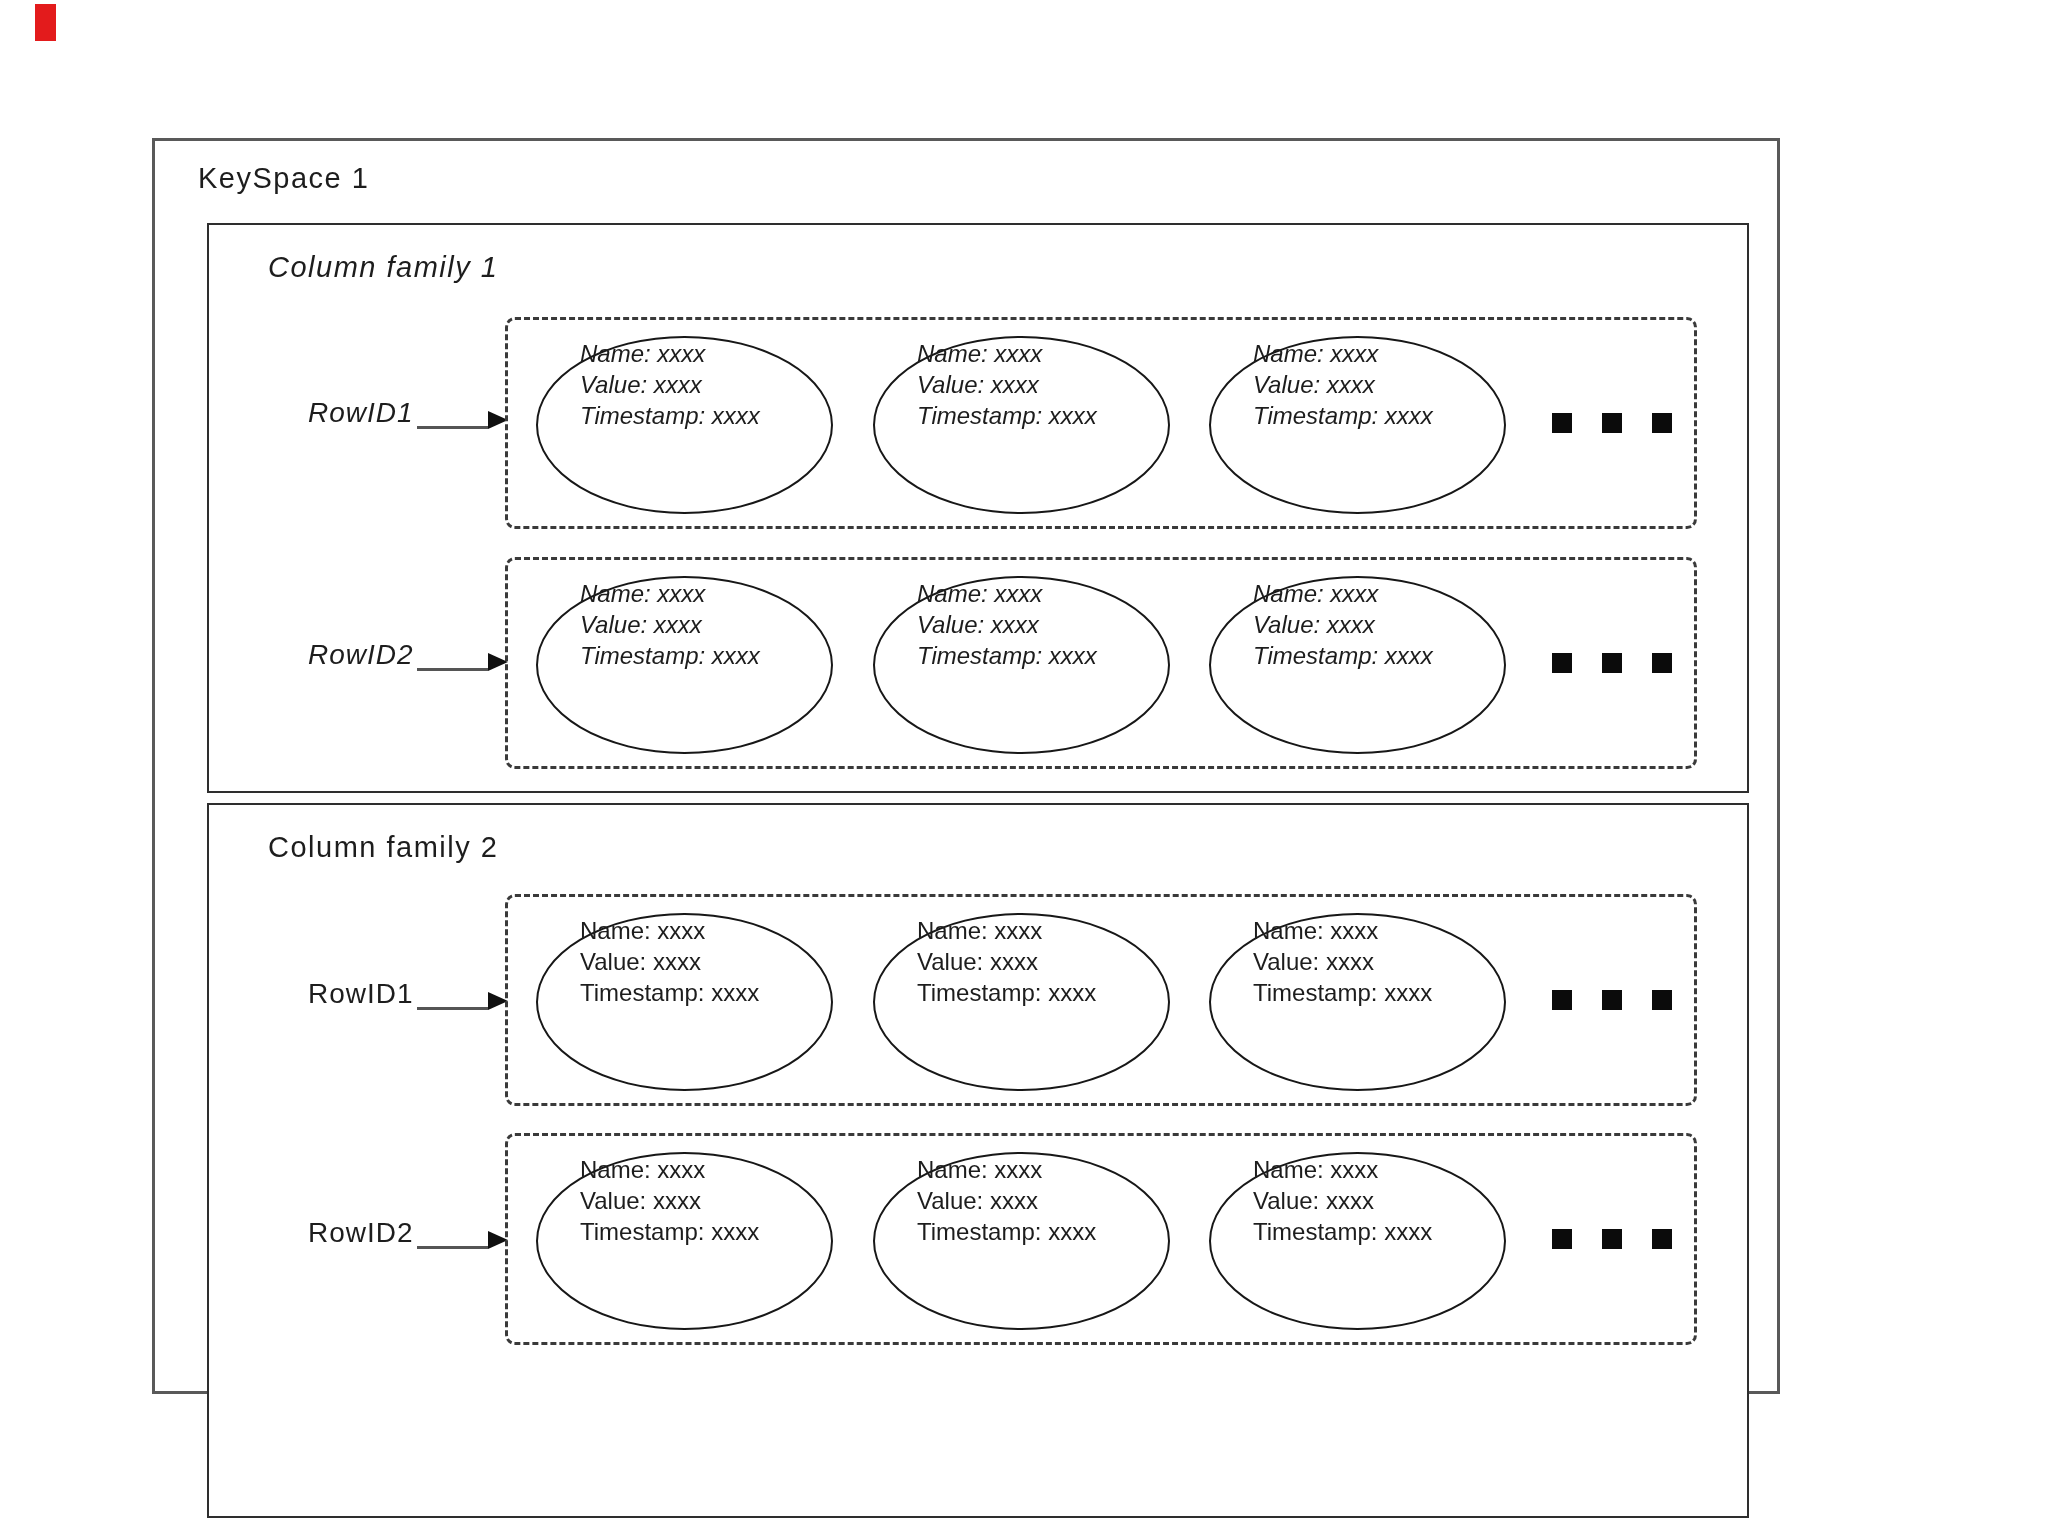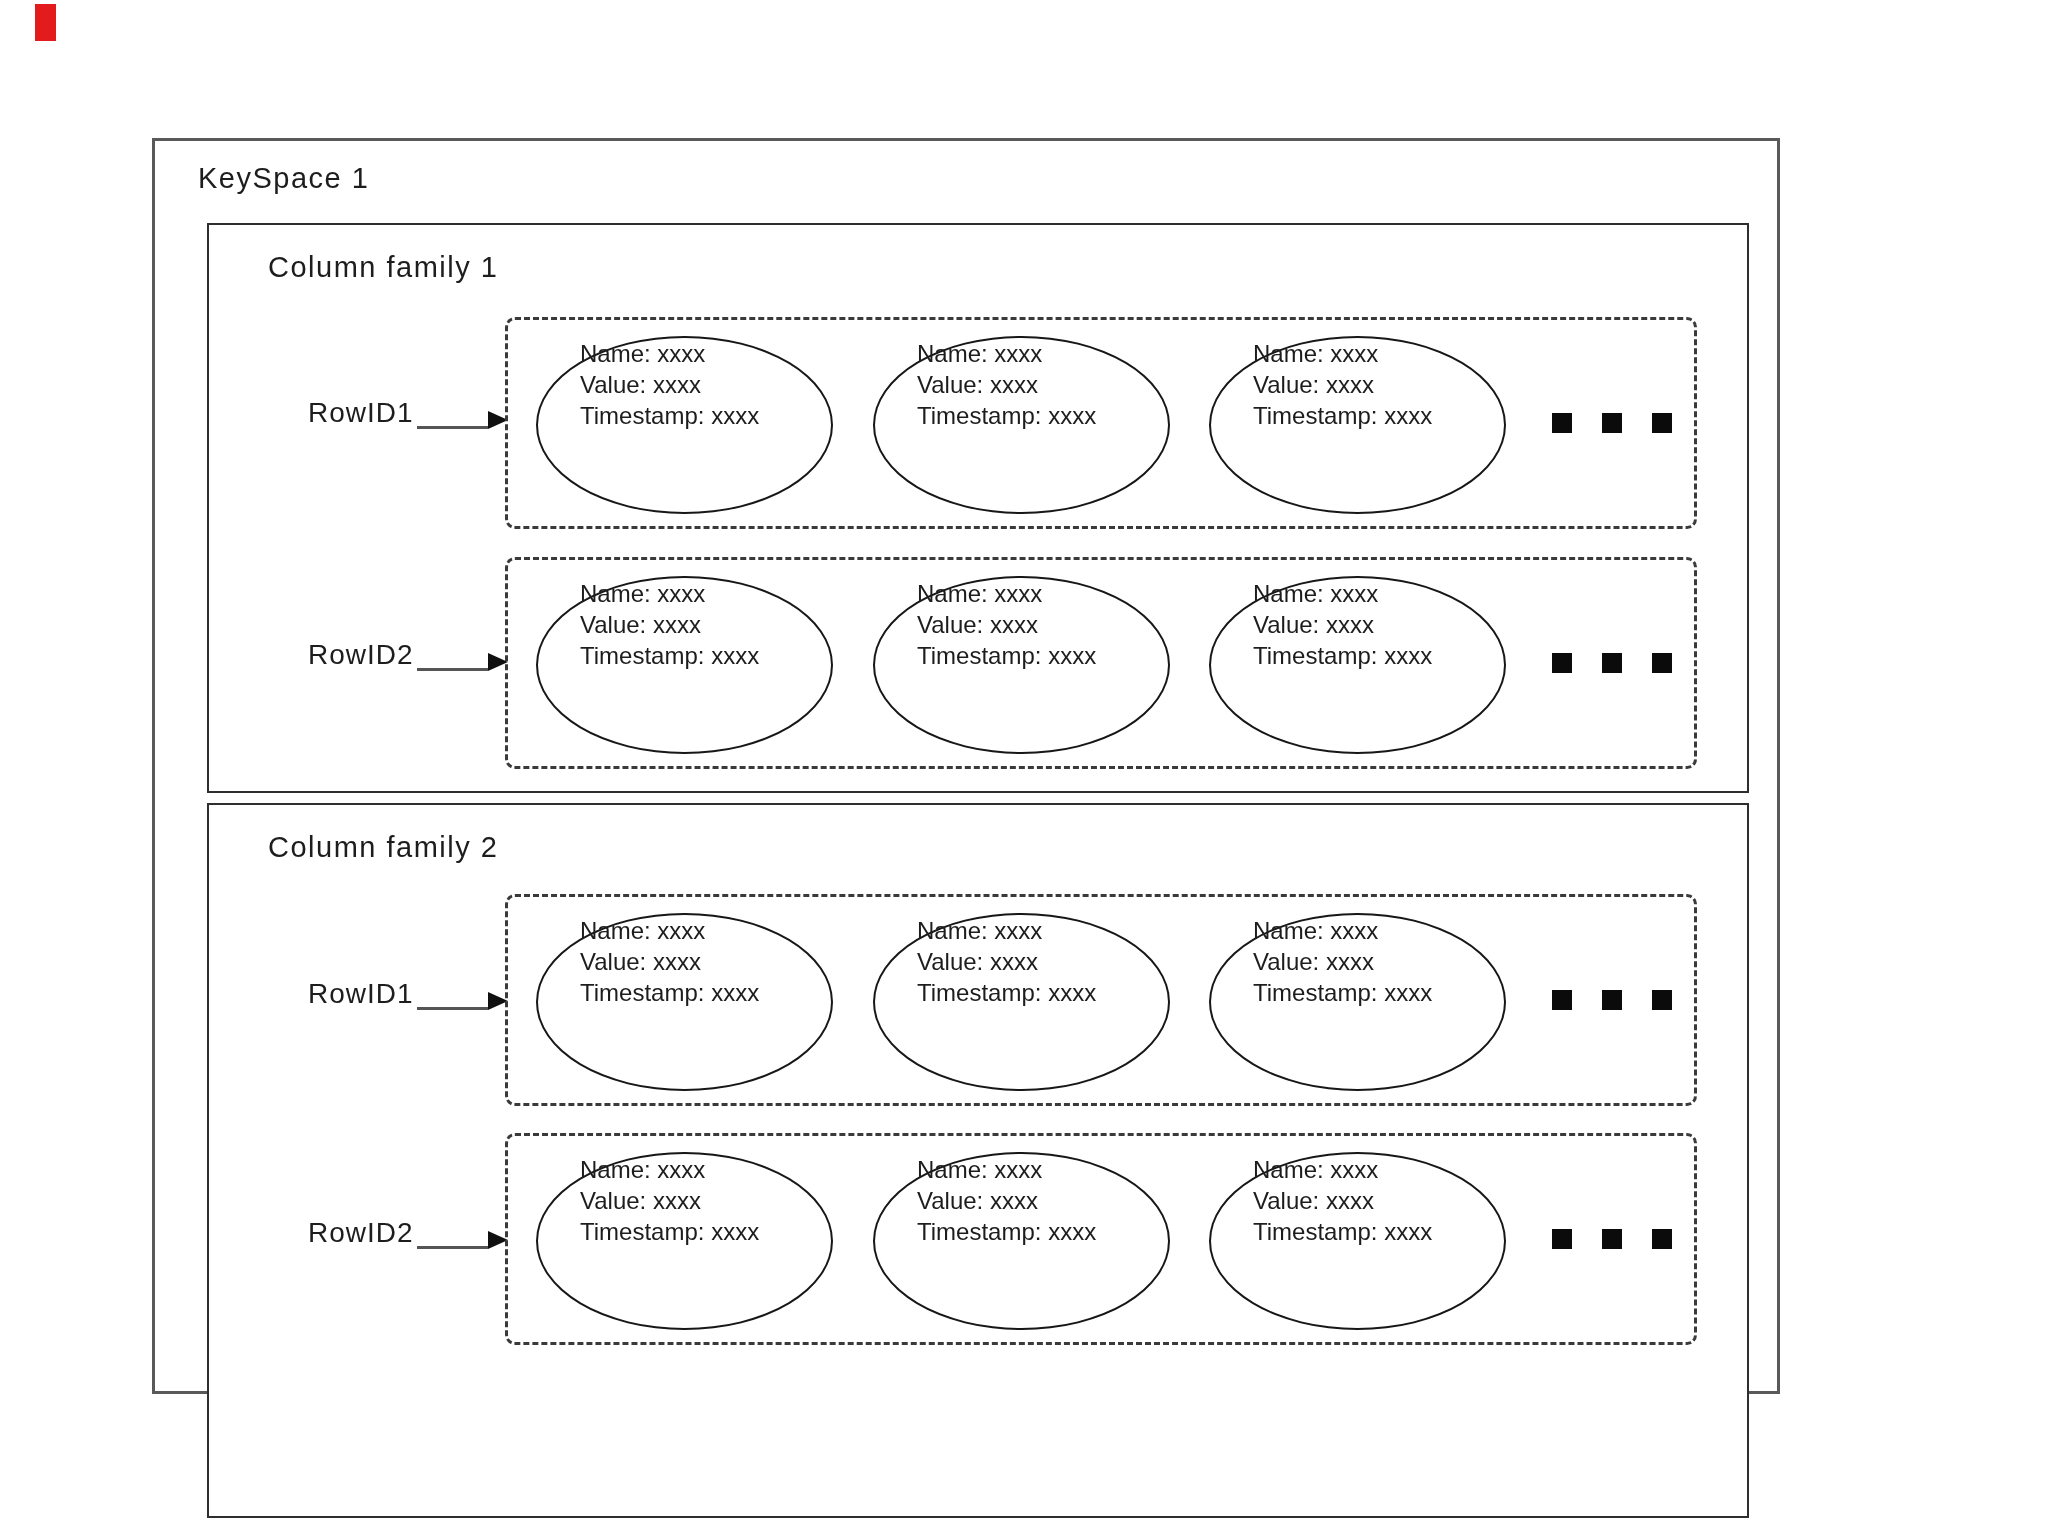--- a/index.html
+++ b/index.html
@@ -24,21 +24,21 @@
   }
   .keyspace-label {
     position: absolute; left: 43px; top: 21px;
     font-size: 29px; letter-spacing: 1.5px; white-space: nowrap;
   }
 
   .cf-box {
     position: absolute; left: 52px; width: 1542px;
     border: 2px solid #2e2e2e; background: #ffffff;
   }
-  .cf-box.cf1 { top: 82px;  height: 570px; }
+  .cf-box.cf1 { top: 82px;  height: 570px; font-style: italic; }
   .cf-box.cf2 { top: 662px; height: 715px; }
   .cf-label {
     position: absolute; left: 59px; top: 26px;
     font-size: 29px; letter-spacing: 1.5px; white-space: nowrap;
   }
 
   .dashed-row {
     position: absolute; left: 296px; width: 1192px; height: 212px;
     border: 3px dashed #3a3a3a; border-radius: 10px;
   }

